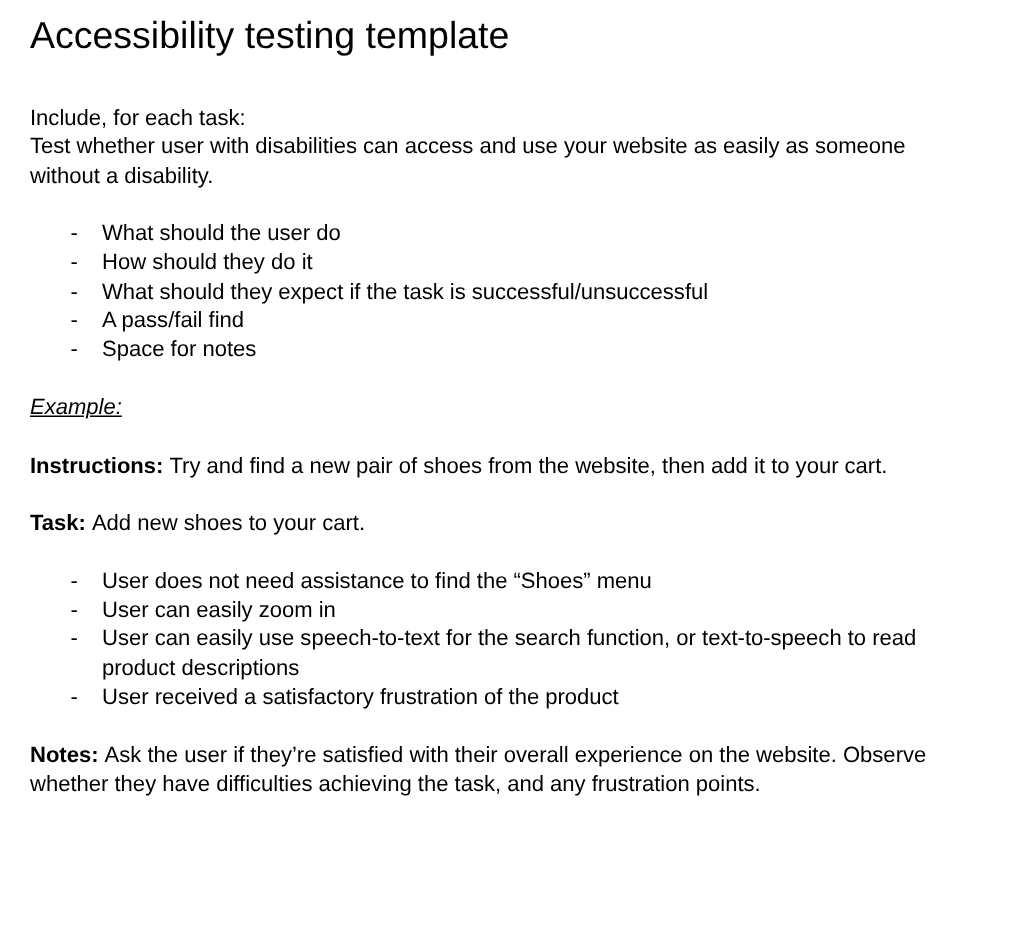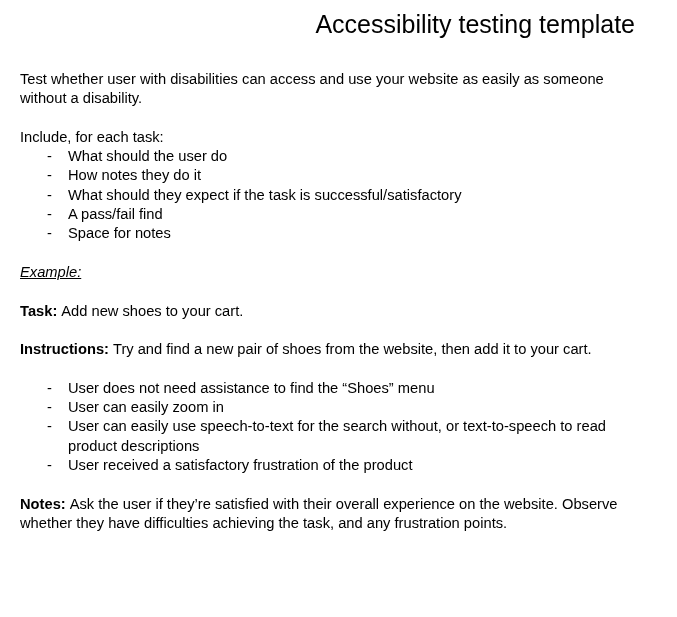--- a/index.html
+++ b/index.html
@@ -19,21 +19,21 @@
     width: 677px;
     height: 617px;
     padding: 8px 42px 0 20px; 
     background: #ffffff;
   }
   .doc-title {
     margin: 0 0 29px 0;
     font-size: 25px;
     font-weight: 400;
     line-height: 33px;
-    text-align: right;
+    text-align: left;
     color: #000000;
   }
   .para {
     margin: 0 0 19.3px 0;
     font-size: 14.7px;
     line-height: 19.3px;
   }
   .para.tight {
     margin-bottom: 0;
   }
@@ -65,67 +65,67 @@
     margin-bottom: 16px;
   }
 </style>
 </head>
 <body>
 
 <div class="doc">
 
   <h1 class="doc-title">Accessibility testing template</h1>
 
+  <p class="para tight">Include, for each task:</p>
+
   <p class="para">Test whether user with disabilities can access and use your website as easily as someone without a disability.</p>
-
-  <p class="para tight">Include, for each task:</p>
 
   <div class="list">
     <div class="bullet">
       <span class="marker">-</span>
       <span class="btext">What should the user do</span>
     </div>
     <div class="bullet">
       <span class="marker">-</span>
-      <span class="btext">How notes they do it</span>
+      <span class="btext">How should they do it</span>
     </div>
     <div class="bullet">
       <span class="marker">-</span>
-      <span class="btext">What should they expect if the task is successful/satisfactory</span>
+      <span class="btext">What should they expect if the task is successful/unsuccessful</span>
     </div>
     <div class="bullet">
       <span class="marker">-</span>
       <span class="btext">A pass/fail find</span>
     </div>
     <div class="bullet">
       <span class="marker">-</span>
       <span class="btext">Space for notes</span>
     </div>
   </div>
 
 
   <p class="para"><span class="underline">Example:</span></p>
 
+  <p class="para"><span class="lbl">Instructions:</span><span>Try and find a new pair of shoes from the website, then add it to your cart.</span></p>
+
   <p class="para"><span class="lbl">Task:</span><span>Add new shoes to your cart.</span></p>
-
-  <p class="para"><span class="lbl">Instructions:</span><span>Try and find a new pair of shoes from the website, then add it to your cart.</span></p>
 
 
   <div class="list">
     <div class="bullet">
       <span class="marker">-</span>
       <span class="btext">User does not need assistance to find the “Shoes” menu</span>
     </div>
     <div class="bullet">
       <span class="marker">-</span>
       <span class="btext">User can easily zoom in</span>
     </div>
     <div class="bullet">
       <span class="marker">-</span>
-      <span class="btext">User can easily use speech-to-text for the search without, or text-to-speech to read product descriptions</span>
+      <span class="btext">User can easily use speech-to-text for the search function, or text-to-speech to read product descriptions</span>
     </div>
     <div class="bullet">
       <span class="marker">-</span>
       <span class="btext">User received a satisfactory frustration of the product</span>
     </div>
   </div>
 
   <p class="para last"><span class="lbl">Notes:</span><span>Ask the user if they’re satisfied with their overall experience on the website. Observe whether they have difficulties achieving the task, and any frustration points.</span></p>
 
 </div>

